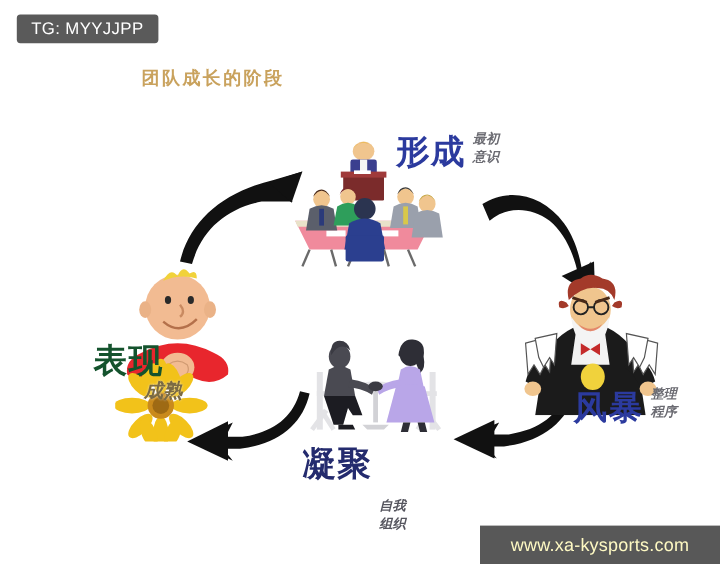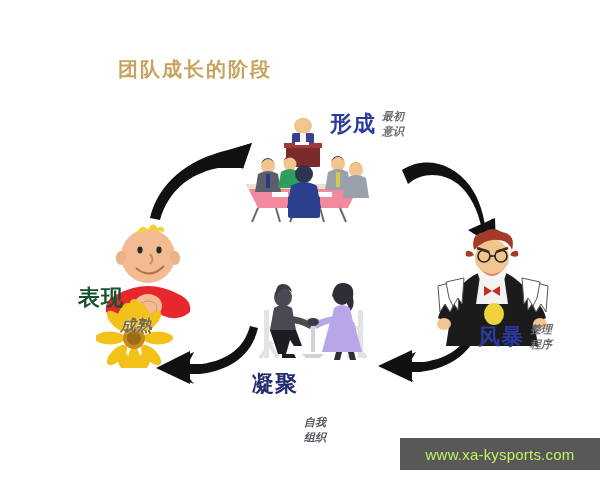--- a/index.html
+++ b/index.html
@@ -33,39 +33,39 @@
     line-height: 1.1;
     white-space: nowrap;
     z-index: 40;
   }
 
   
   #title {
     position: absolute;
     left: 118px;
     top: 56px;
-    font-size: 20px;
+    font-size: 15px;
     font-weight: 700;
     color: #c9a25d;
     letter-spacing: 2px;
     white-space: nowrap;
     z-index: 30;
     font-family: "DejaVu Sans", "Liberation Sans", sans-serif;
   }
 
   
   .stage-label {
     position: absolute;
     z-index: 30;
     white-space: nowrap;
     display: flex;
     align-items: flex-start;
   }
   .stage-label .cn {
-    font-size: 22px;
+    font-size: 28px;
     font-weight: 700;
     letter-spacing: 1px;
     font-family: "DejaVu Sans", "Liberation Sans", sans-serif;
     line-height: 1.05;
   }
   .stage-label .sub {
     font-size: 11px;
     font-style: italic;
     color: #6b6b72;
     line-height: 1.35;
@@ -118,34 +118,35 @@
     z-index: 35;
     font-family: "DejaVu Sans", "Liberation Sans", sans-serif;
   }
   #site-bar {
     position: absolute;
     left: 400px;
     top: 438px;
     width: 200px;
     height: 32px;
     background: #585858;
-    color: #bef264;
+    color: #fef9c3;
     display: flex;
     align-items: center;
     justify-content: center;
     font-size: 15px;
     letter-spacing: 0.2px;
     z-index: 35;
   }
 </style>
 </head>
 <body>
 
 <div id="stage">
 
+  <div id="tg-badge">TG: MYYJJPP</div>
 
   <div id="title">团队成长的阶段</div>
 
   <svg class="arrow" style="left:140px; top:138px;" width="125" height="85" viewBox="0 0 125 85">
     <path d="M10,80 C18,46 46,22 88,12 L112,5 L96,23 L104,30 L78,30
              C48,36 28,54 20,82 Z" fill="#111111"></path>
     <path d="M112,5 L84,14 L103,31 Z" fill="#111111"></path>
   </svg>
 
   <svg class="arrow" style="left:396px; top:148px;" width="110" height="105" viewBox="0 0 110 105">

